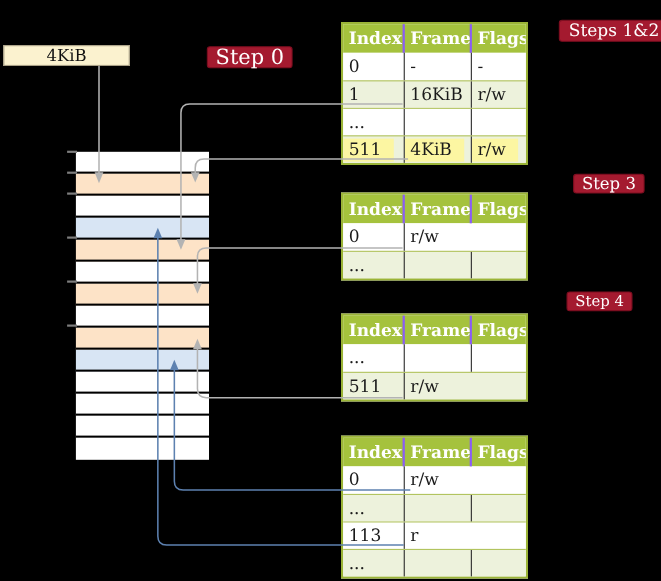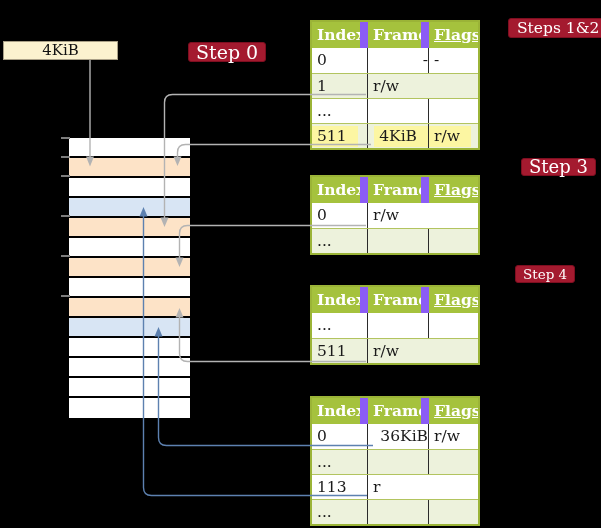--- a/index.html
+++ b/index.html
@@ -8,43 +8,43 @@
   
   .box4k{position:absolute;left:3px;top:41px;width:115px;height:19px;background:#fbf2cf;
          border:1px solid #a89f86;box-sizing:border-box;text-align:center;
          font-size:15px;line-height:17px;color:#111;}
   
   .badge{position:absolute;background:#a41a2f;color:#fff;border-radius:3px;
          padding:1px 7px;font-size:14px;line-height:16px;white-space:nowrap;
          border:1px solid #7e0e20;}
   .b0{left:188px;top:42px;font-size:19px;}
   .b12{left:508px;top:18px;font-size:15.5px;padding:1px 8px;}
-  .b3{left:521px;top:158px;font-size:18px;line-height:14px;text-align:center;}
+  .b3{left:521px;top:158px;font-size:15px;line-height:14px;text-align:center;}
   .b4{left:515px;top:265px;font-size:13.5px;line-height:14px;}
   
   .memcol{position:absolute;left:69px;top:138px;width:121px;height:280px;}
   .mrow{height:20px;box-sizing:border-box;border-bottom:2px solid #000;}
   .mrow:last-child{border-bottom:none;}
   .mrow[data-kind="free"]{background:#ffffff;}
   .mrow[data-kind="pagetable"]{background:#fde3c7;}
   .mrow[data-kind="mapped"]{background:#d8e5f4;}
   .tick{position:absolute;left:61px;width:9px;height:2px;background:#7d7d7d;}
   .tk1{top:137px;}.tk2{top:156px;}.tk3{top:175px;}.tk4{top:215px;}.tk5{top:255px;}.tk6{top:295px;}
   
   .ptable{position:absolute;left:310px;width:170px;border:2px solid #9bb437;
           box-sizing:border-box;background:#fff;}
   .pt1{top:20px;}.pt2{top:175px;}.pt3{top:285px;}.pt4{top:396px;}
   .thead{display:flex;background:#a5c23d;height:26px;}
-  .thead .c{color:#fff;font-weight:bold;line-height:26px;border-right:8px solid #8b5cf6;}
-  .thead .c:last-child{border-right:none;text-decoration:underline;}
+  .thead .c{color:#fff;font-weight:bold;line-height:26px;border-right:2px solid #8b5cf6;}
+  .thead .c:last-child{border-right:none;}
   .trow{display:flex;height:25px;box-sizing:border-box;}
   .trow + .trow{border-top:1.5px solid #b2c45f;}
   .c{width:56px;box-sizing:border-box;padding-left:5px;font-size:15.5px;line-height:24px;
      color:#1a1a1a;border-right:1px solid #2b2b2b;overflow:hidden;white-space:nowrap;}
-  .c.f{width:61px;text-align:right;}
+  .c.f{width:61px;}
   .c.g{width:49px;border-right:none;}
   .rw{background:#ffffff;}
   .rg{background:#edf2dc;}
   .hl{font-style:normal;background:#fcf6a2;padding:1px 11px 2px 5px;margin-left:-5px;}
   
   .ov{position:absolute;left:0;top:0;z-index:5;pointer-events:none;}
 </style>
 </head>
 <body>
 
@@ -88,20 +88,21 @@
       <span class="c f">Frame</span>
       <span class="c g">Flags</span>
     </div>
     <div class="trow rw">
       <span class="c">0</span>
       <span class="c f">-</span>
       <span class="c g">-</span>
     </div>
     <div class="trow rg">
       <span class="c">1</span>
+      <span class="c f">16KiB</span>
       <span class="c g">r/w</span>
     </div>
     <div class="trow rw">
       <span class="c">...</span>
       <span class="c f"></span>
       <span class="c g"></span>
     </div>
     <div class="trow rg">
       <span class="c"><i class="hl">511</i></span>
       <span class="c f"><i class="hl">4KiB</i></span>
@@ -144,21 +145,20 @@
   </div>
 
   <div class="ptable pt4">
     <div class="thead">
       <span class="c">Index</span>
       <span class="c f">Frame</span>
       <span class="c g">Flags</span>
     </div>
     <div class="trow rw">
       <span class="c">0</span>
-      <span class="c f">36KiB</span>
       <span class="c g">r/w</span>
     </div>
     <div class="trow rg">
       <span class="c">...</span>
       <span class="c f"></span>
       <span class="c g"></span>
     </div>
     <div class="trow rw">
       <span class="c">113</span>
       <span class="c g">r</span>

